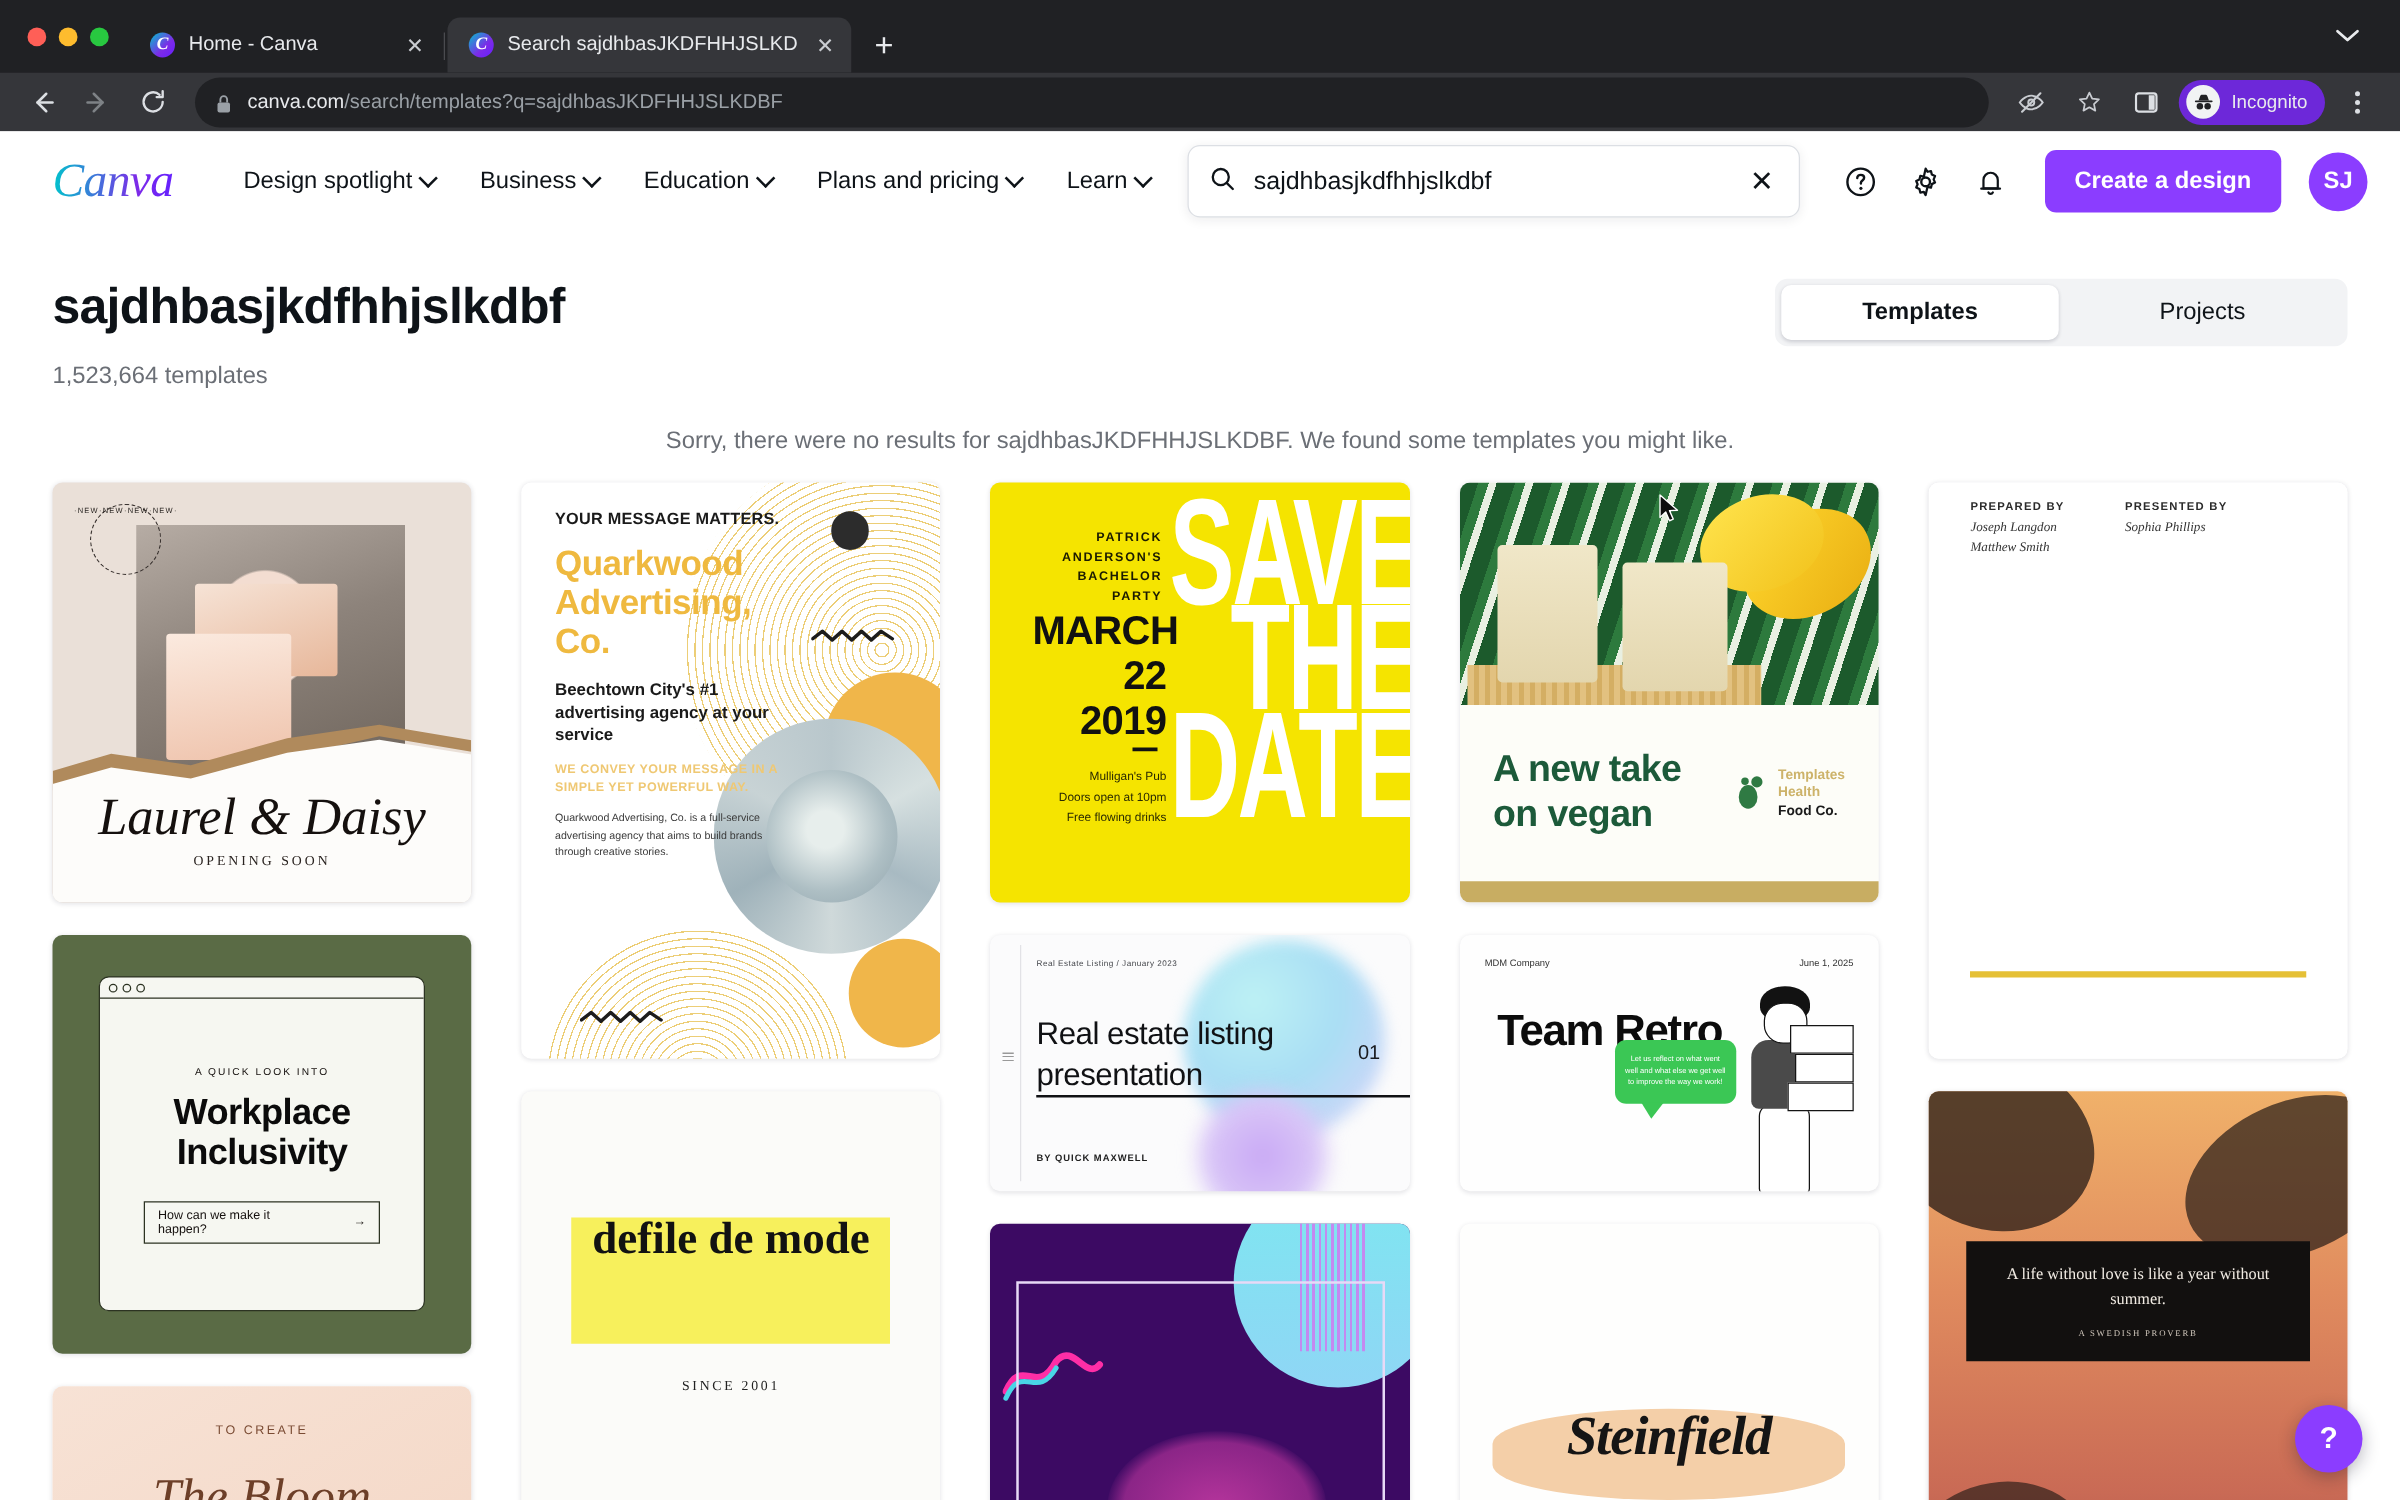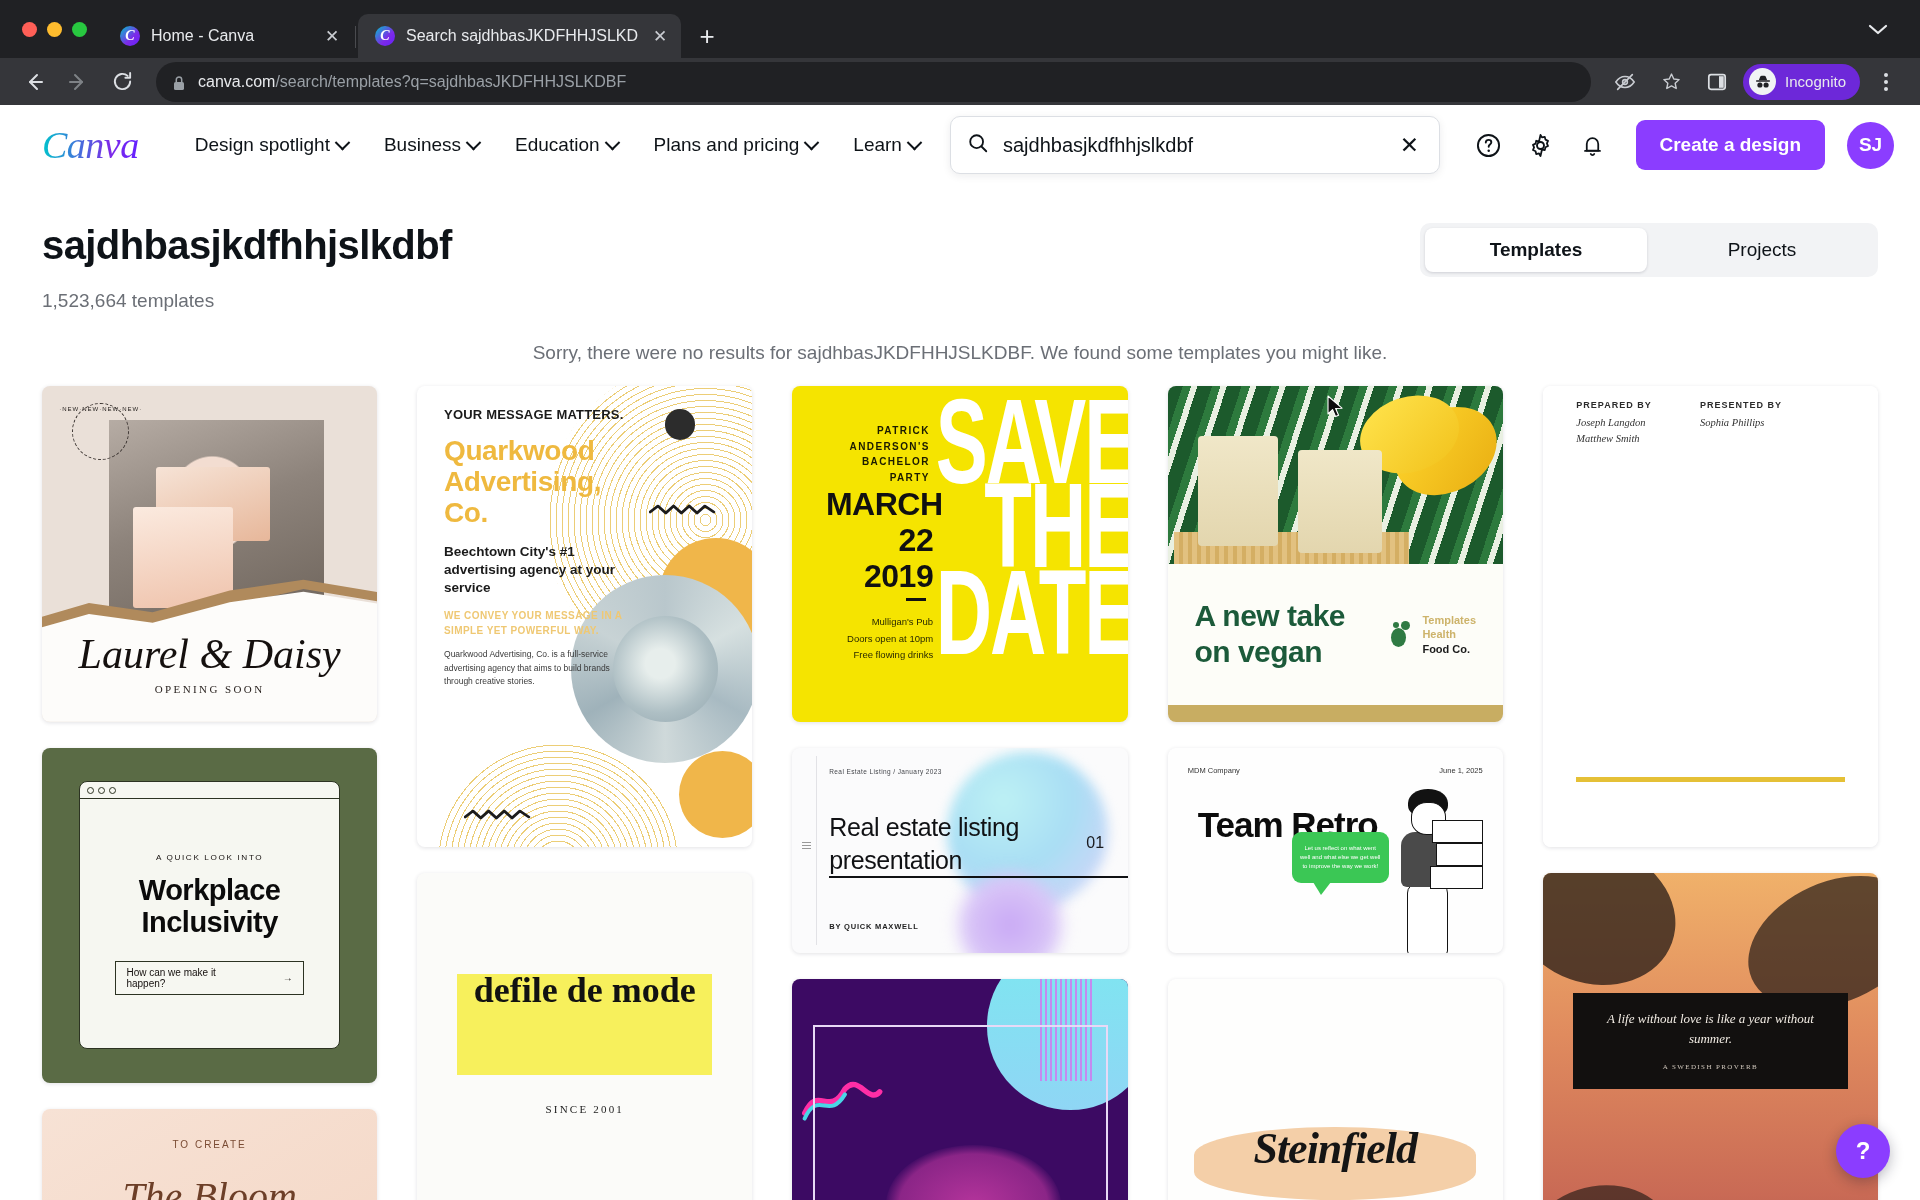--- a/index.html
+++ b/index.html
@@ -426,21 +426,21 @@
   .c-annual .fbar { position:absolute; left: 10%; right: 10%; bottom: 14%; height: 5px; background:#e5c036; }
 
   
   .c-palm { aspect-ratio: 0.728/1; position:relative; overflow:hidden;
     background: linear-gradient(180deg,#f0b16a 0%, #e08b5e 35%, #c96a55 70%, #8c4a44 100%); }
   .c-palm .frond { position:absolute; background: #241a16; border-radius: 50%; }
   .c-palm .quote {
     position:absolute; left: 9%; right: 9%; top: 26%; background:#12100f; padding: 16px 12px 18px;
     text-align:center;
   }
-  .c-palm .quote .q1 { font-family:"Liberation Serif", serif; font-size: 13px; color:#f2ece4; line-height:1.6;font-style:italic; }
+  .c-palm .quote .q1 { font-family:"Liberation Serif", serif; font-size: 13px; color:#f2ece4; line-height:1.6; }
   .c-palm .quote .q2 { font-family:"Liberation Serif", serif; font-size: 7px; letter-spacing: 1.4px; color:#cfc6bb; margin-top: 13px; }
 
   
   .cursor { position:absolute; left: 1327px; top: 290px; width: 18px; height: 25px; pointer-events:none; }
 
   
   .fab {
     position:absolute; right: 30px; bottom: 22px; width: 54px; height: 54px; border-radius: 50%;
     background: #8b3dff; color:#fff; display:flex; align-items:center; justify-content:center;
     font-size: 24px; font-weight: 700; box-shadow: 0 4px 14px rgba(20,20,43,.3);

